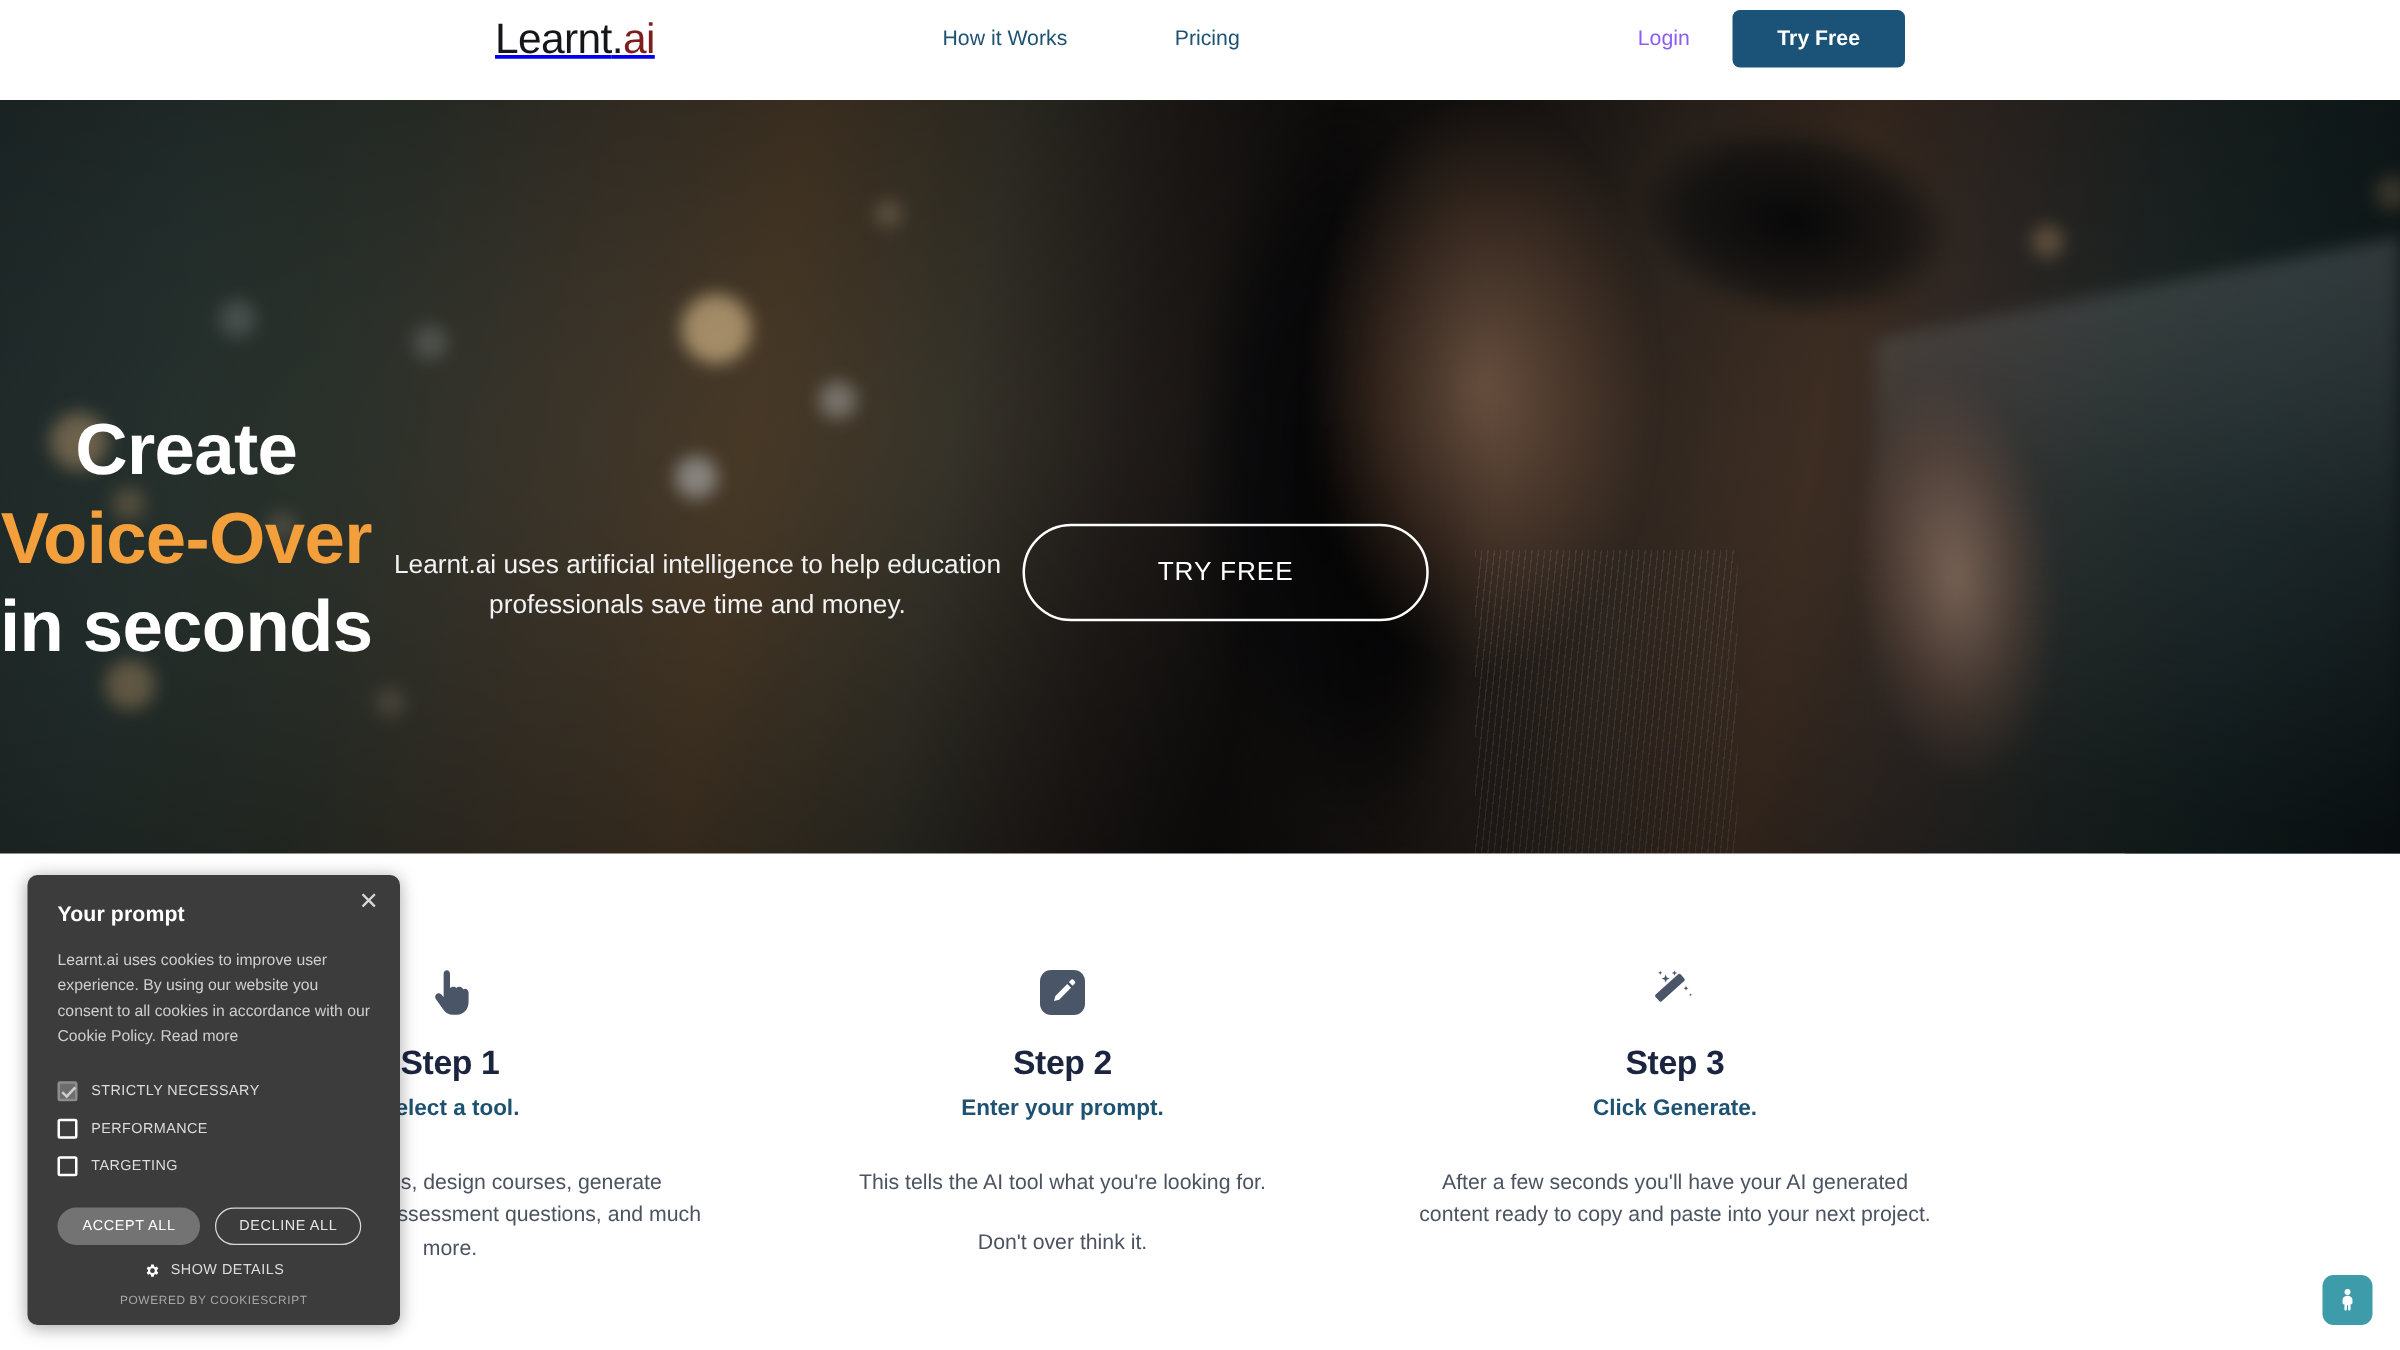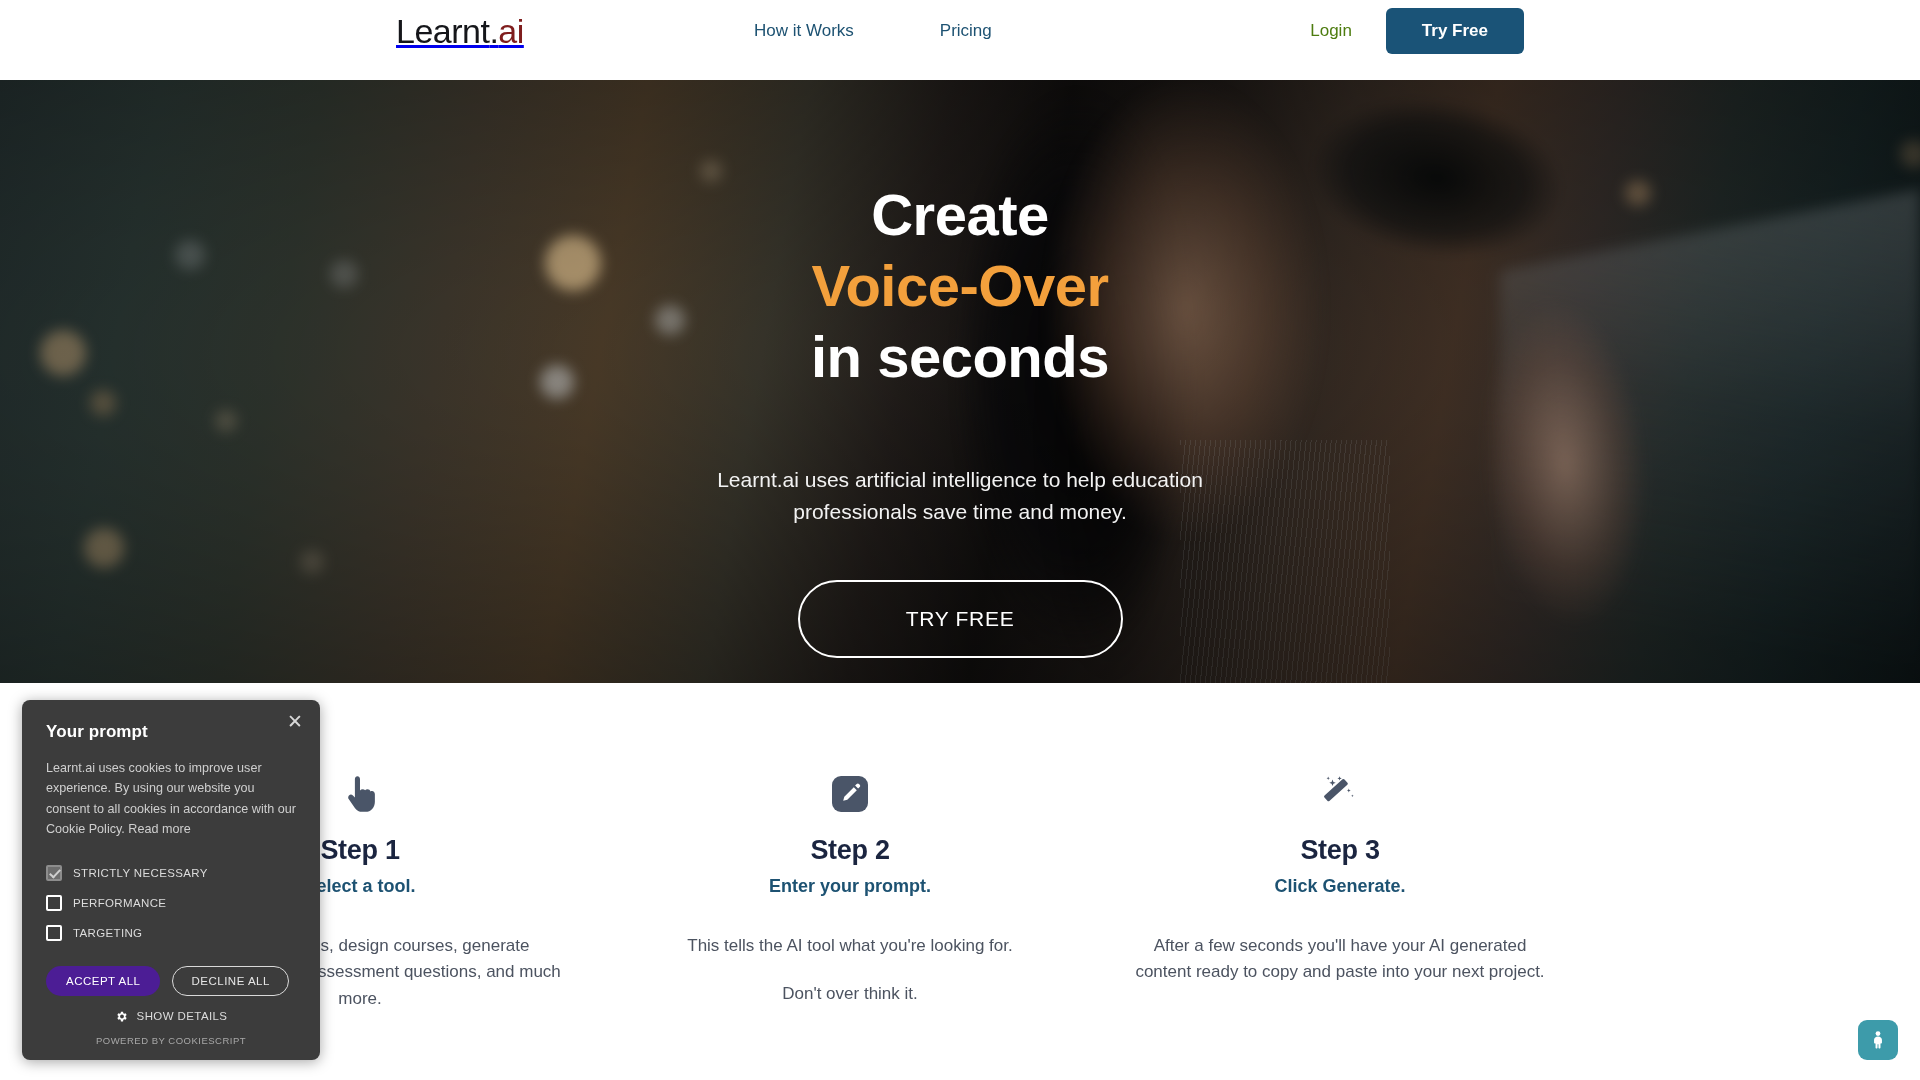--- a/index.html
+++ b/index.html
@@ -31,21 +31,21 @@
   }
   .nav a{
     color:#1D5272;font-size:17px;font-weight:500;text-decoration:none;
     white-space:nowrap;
   }
 
   .header-right{
     position:absolute;right:396px;top:50%;transform:translateY(-50%);
     display:flex;align-items:center;gap:34px;
   }
-  .login-link{color:#4d7c0f;font-size:17px;font-weight:500;text-decoration:none;}
+  .login-link{color:#8b5cf6;font-size:17px;font-weight:500;text-decoration:none;}
   .try-free-btn{
     background:#1A5377;color:#ffffff;border:none;border-radius:6px;
     padding:0 36px;height:46px;font-size:17px;font-weight:700;
     font-family:inherit;cursor:pointer;white-space:nowrap;
   }
 
   
   .hero{
     position:absolute;top:80px;left:0;width:1920px;height:603px;
     overflow:hidden;
@@ -102,21 +102,21 @@
     background:radial-gradient(closest-side ellipse at 50% 60%, rgba(5,8,10,0.92) 0%, rgba(10,14,16,0.55) 60%, rgba(10,14,16,0) 85%);
     filter:blur(5px);transform:rotate(8deg);
   }
   .hero-bg .pinstripe{
     position:absolute;left:1180px;top:360px;width:210px;height:250px;
     background:repeating-linear-gradient(96deg, rgba(190,200,205,0.16) 0px, rgba(190,200,205,0.16) 1px, rgba(0,0,0,0) 1px, rgba(0,0,0,0) 5px);
     filter:blur(0.6px);
   }
 
   .hero-content{
-    position:absolute;inset:0;display:flex;flex-direction:column;
+    position:absolute;inset:0;display:flex;
     align-items:center;justify-content:flex-start;padding-top:100px;z-index:5;
   }
   .hero-h1{
     text-align:center;color:#ffffff;font-weight:700;
     font-size:58px;line-height:1.22;letter-spacing:-0.5px;
   }
   .hero-h1 .accent{color:#F3A03C;}
   .hero-sub{
     margin-top:72px;text-align:center;color:#f2f2f2;
     font-size:21px;line-height:1.52;font-weight:400;max-width:520px;
@@ -174,21 +174,21 @@
     background:transparent;display:inline-block;flex:0 0 auto;position:relative;cursor:pointer;
   }
   .cb.disabled{border-color:#8d8d8d;background:#6d6d6d;cursor:default;}
   .cb.checked::after{
     content:"";position:absolute;left:4px;top:0px;width:4px;height:9px;
     border:solid #cfcfcf;border-width:0 2px 2px 0;transform:rotate(43deg);
   }
   .cookie-opt span{font-size:11.5px;letter-spacing:0.35px;color:#dcdcdc;}
   .cookie-btns{display:flex;gap:12px;margin-bottom:14px;}
   .btn-accept{
-    background:#4c1d95;color:#ffffff;border:none;border-radius:16px;
+    background:#737373;color:#ffffff;border:none;border-radius:16px;
     height:30px;padding:0 20px;font-size:11.5px;letter-spacing:0.5px;
     cursor:pointer;font-family:inherit;
   }
   .btn-decline{
     background:transparent;color:#e6e6e6;border:1px solid #d9d9d9;border-radius:16px;
     height:30px;padding:0 18px;font-size:11.5px;letter-spacing:0.5px;
     cursor:pointer;font-family:inherit;
   }
   .cookie-details{
     display:flex;align-items:center;justify-content:center;gap:9px;

